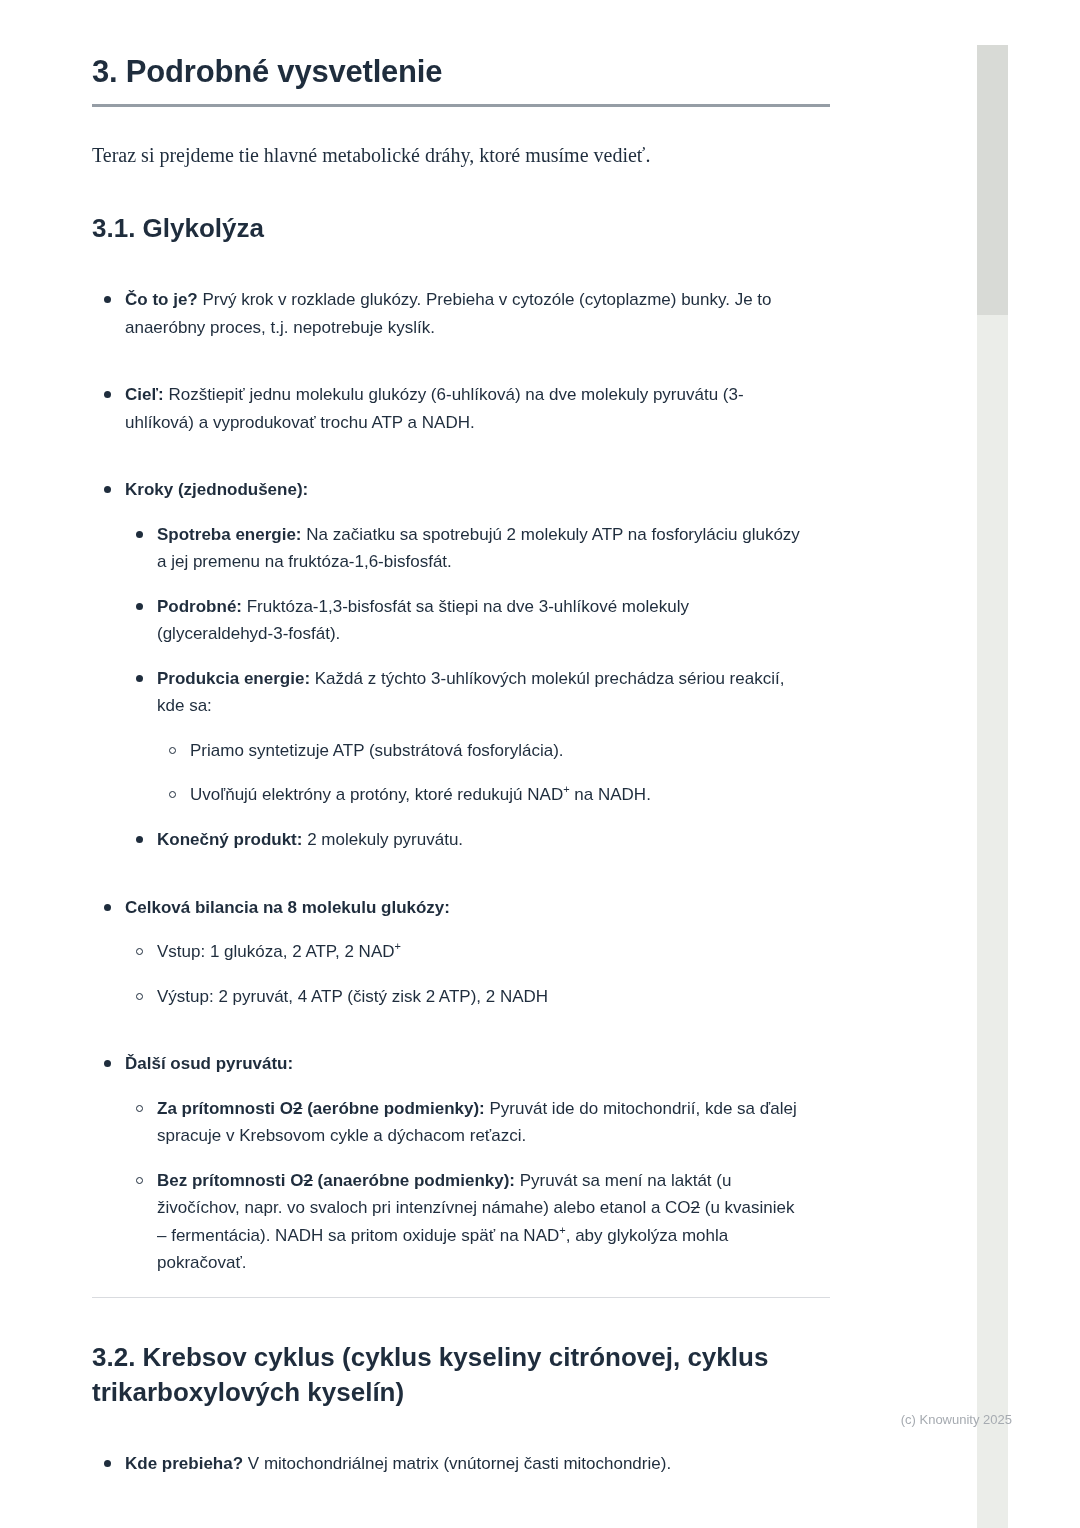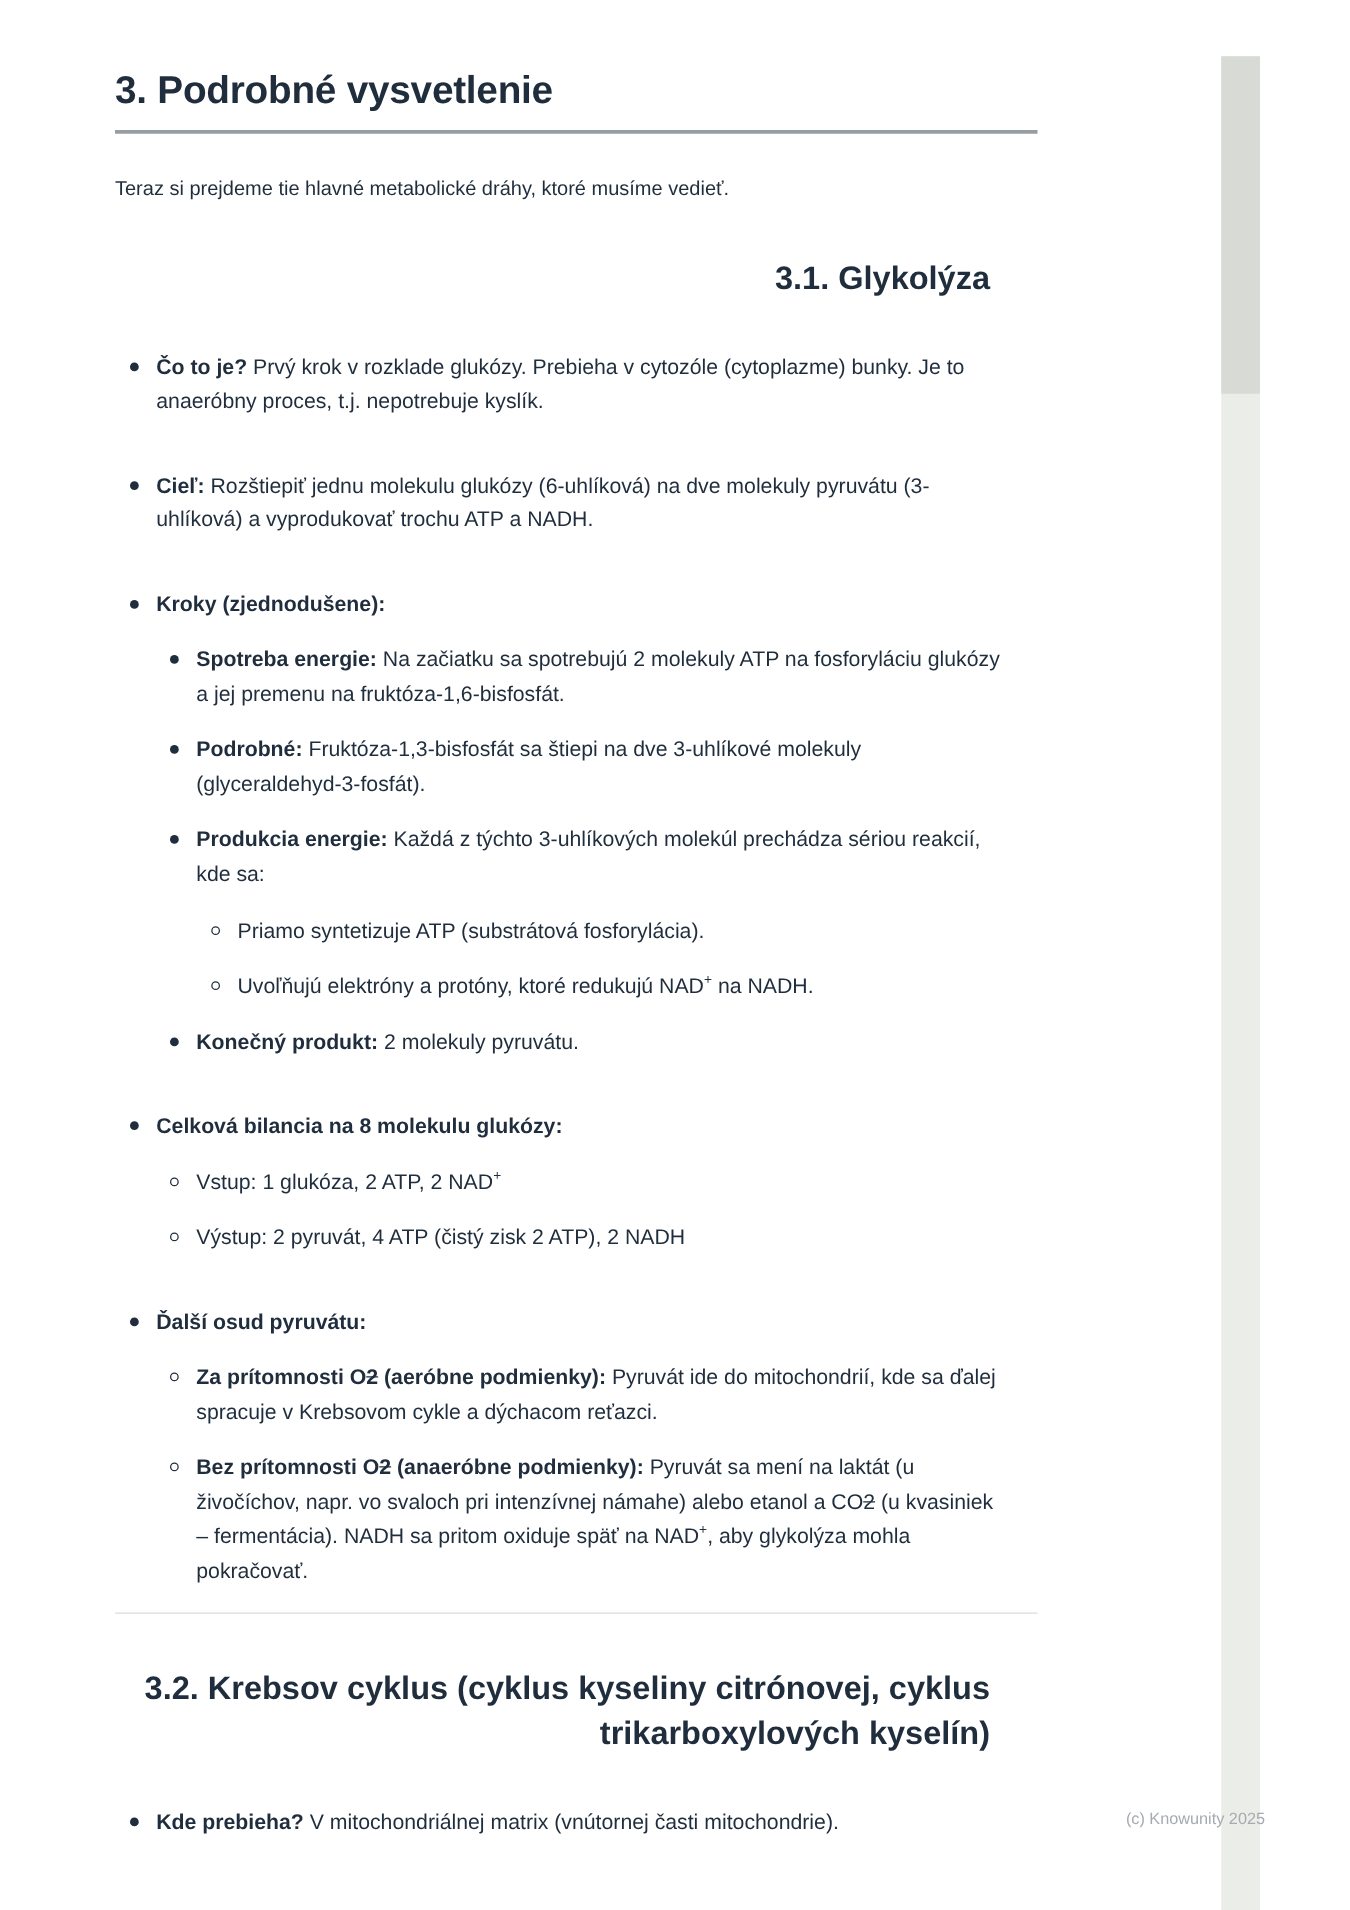--- a/index.html
+++ b/index.html
@@ -4,35 +4,35 @@
 <style>
   html,body{margin:0;padding:0;}
   body{
     width:1080px;height:1528px;position:relative;overflow:hidden;
     background:#ffffff;color:#1f2d3d;
     font-family:"Liberation Sans","DejaVu Sans",sans-serif;
   }
   .content{position:absolute;left:92px;top:54px;width:738px;}
   h1{font-size:31px;font-weight:700;margin:0 0 14px 0;letter-spacing:-0.2px;}
   .rule{height:3px;background:#959da5;margin:0 0 32px 0;}
-  .intro{font-size:16px;line-height:1.6;margin:0 0 40px 0;}
-  h2{font-size:26px;font-weight:700;margin:0 0 30px 0;max-width:700px;line-height:1.35;text-align:right;}
+  .intro{font-size:20px;line-height:1.6;margin:0 0 40px 0;font-family:Liberation Serif, serif;}
+  h2{font-size:26px;font-weight:700;margin:0 0 30px 0;max-width:700px;line-height:1.35;}
   .list{margin:0 0 4px 0;}
   .li{display:flex;margin:0 0 17px 0;padding-right:26px;font-size:17px;line-height:1.62;}
   .li .marker{flex:0 0 auto;margin-right:14px;}
   .marker.disc{width:7px;height:7px;border-radius:50%;background:#1f2d3d;margin-top:10px;}
   .marker.circle{width:5px;height:5px;border:1.5px solid #1f2d3d;border-radius:50%;background:transparent;margin-top:10px;}
   .li.l1{margin-left:12px;margin-top:40px;}
   .li.l2{margin-left:44px;}
   .li.l3{margin-left:77px;}
   .b{font-weight:700;}
   .st{text-decoration:line-through;}
   .sup{vertical-align:super;font-size:11px;line-height:0;}
   .divider{height:1px;background:#d9dbdf;margin:20px 0 42px 0;}
-  .footer{position:absolute;top:1447px;right:68px;font-size:13px;color:#a6abb1;z-index:3;}
+  .footer{position:absolute;top:1412px;right:68px;font-size:13px;color:#a6abb1;z-index:3;}
   .scroll-track{position:absolute;left:977px;top:45px;width:31px;height:1483px;background:#ebede9;z-index:1;}
   .scroll-thumb{position:absolute;left:0;top:0;width:100%;height:270px;background:#d8dad6;}
 </style>
 </head>
 <body>
 
 <div class="page">
   <div class="content">
     <h1>3. Podrobné vysvetlenie</h1>
     <div class="rule"></div>

